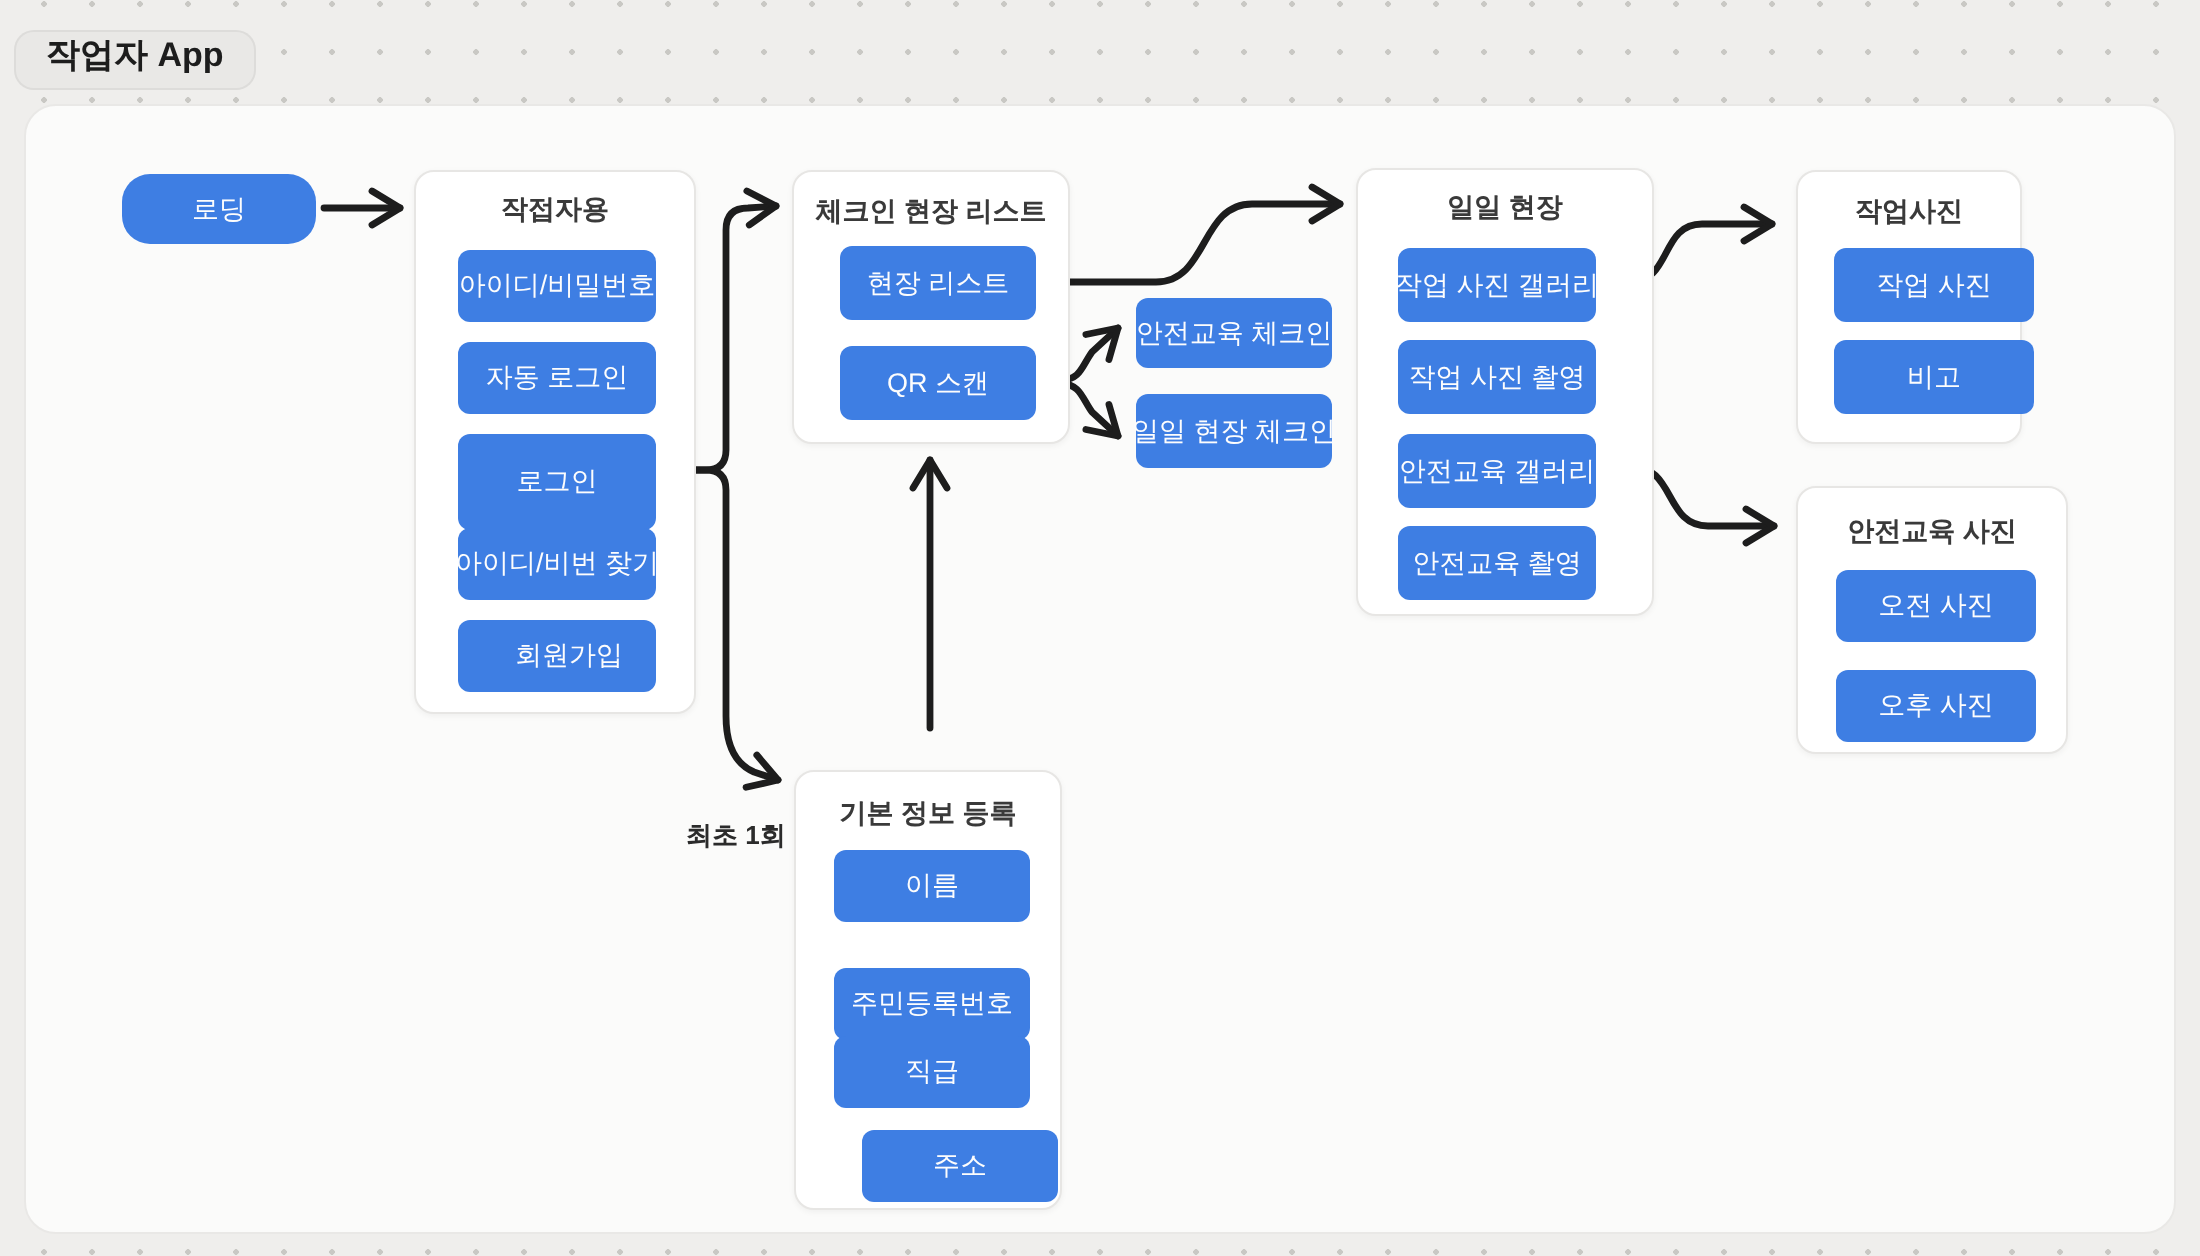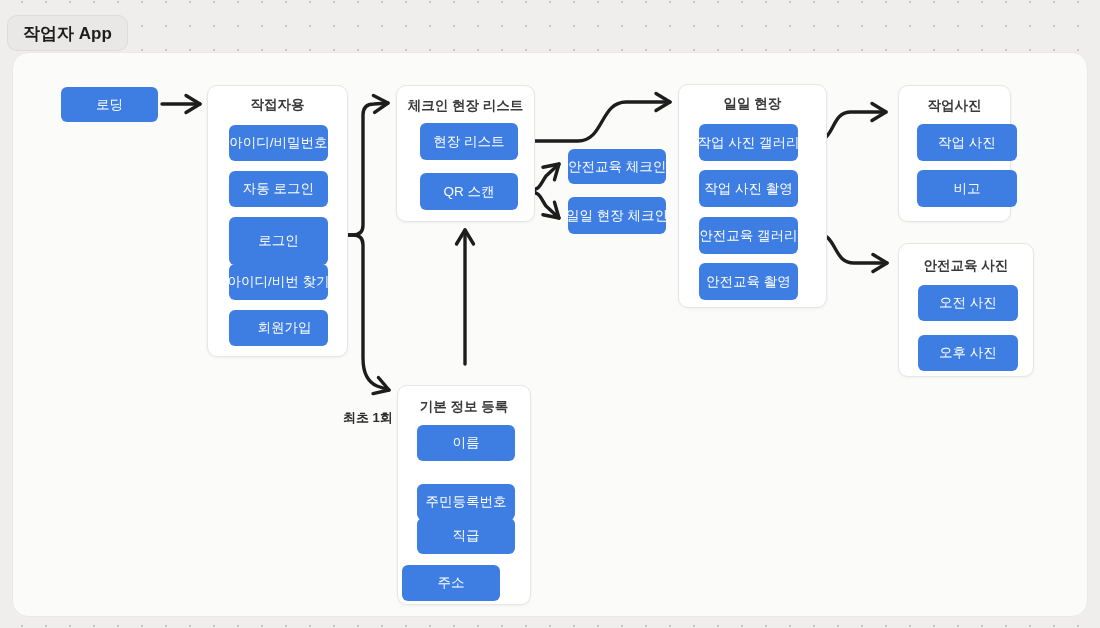--- a/index.html
+++ b/index.html
@@ -15,26 +15,26 @@
     overflow: hidden;
     background-color: #efeeec;
     background-image: radial-gradient(circle, #c9c8c4 1.3px, transparent 1.5px);
     background-size: 24px 24px;
     background-position: 10px 14px;
   }
   .title-badge {
     position: absolute;
     left: 7px; top: 15px;
     height: 30px;
-    padding: 17px 15px;
+    padding: 0 15px;
     background: #e9e8e6;
     border: 1px solid rgba(0,0,0,0.05);
     border-radius: 10px;
     display: flex;
-    align-items: center;
+    align-items: flex-start;
     font-size: 17px;
     font-weight: 700;
     color: #1d1d1d;
     z-index: 3;
   }
   .canvas {
     position: absolute;
     left: 12px; top: 52px;
     width: 1076px; height: 565px;
     background: #fbfbfa;
@@ -111,21 +111,21 @@
       <path d="M331,235 H353 Q363,235 363,245 V358 Q363,380 377,386 L389,390" marker-end="url(#ah)"></path>
       <path d="M465,364 L465,230" marker-end="url(#ah)"></path>
       <path d="M521,141 H578 C604,141 600,102 626,102 H670" marker-end="url(#ah)"></path>
       <path d="M519,190 H531 C540,190 541,183 546,176 L559,164" marker-end="url(#ah)"></path>
       <path d="M519,192 H531 C540,192 541,199 546,206 L559,218" marker-end="url(#ah)"></path>
       <path d="M799,141 H815 C836,141 830,112 851,112 H886" marker-end="url(#ah)"></path>
       <path d="M799,233 H815 C838,233 832,263 854,263 H887" marker-end="url(#ah)"></path>
     </g>
   </svg>
 
-  <div class="btn" style="left:61px; top:87px; width:97px; height:35px;">로딩</div>
+  <div class="btn" style="left:61px; top:87px; width:97px; height:35px;border-radius:14px;">로딩</div>
 
   <div class="group" style="left:207px; top:85px; width:141px; height:272px;">
     <div class="gtitle" style="top:10px;">작접자용</div>
     <div class="btn" style="left:21px; top:39px;  width:99px; height:36px;">아이디/비밀번호</div>
     <div class="btn" style="left:21px; top:85px;  width:99px; height:36px;">자동 로그인</div>
     <div class="btn" style="left:21px; top:131px; width:99px; height:48px;">로그인</div>
     <div class="btn" style="left:21px; top:178px; width:99px; height:36px;">아이디/비번 찾기</div>
     <div class="btn" style="left:21px; top:224px; width:99px; height:36px;padding-left:12px;">회원가입</div>
   </div>
 
@@ -156,18 +156,18 @@
     <div class="gtitle" style="top:13px;">안전교육 사진</div>
     <div class="btn" style="left:19px; top:41px; width:100px; height:36px;">오전 사진</div>
     <div class="btn" style="left:19px; top:91px; width:100px; height:36px;">오후 사진</div>
   </div>
 
   <div class="group" style="left:397px; top:369px; width:134px; height:220px;margin-top:16px;">
     <div class="gtitle" style="top:12px;">기본 정보 등록</div>
     <div class="btn" style="left:19px; top:39px;  width:98px; height:36px;">이름</div>
     <div class="btn" style="left:19px; top:98px;  width:98px; height:36px;">주민등록번호</div>
     <div class="btn" style="left:19px; top:132px; width:98px; height:36px;">직급</div>
-    <div class="btn" style="left:4px; top:179px; width:98px; height:36px;">주소</div>
+    <div class="btn" style="left:33px; top:179px; width:98px; height:36px;">주소</div>
   </div>
 
   <div class="note" style="left:343px; top:409px;">최초 1회</div>
 
 </div>
 
 </body></html>

